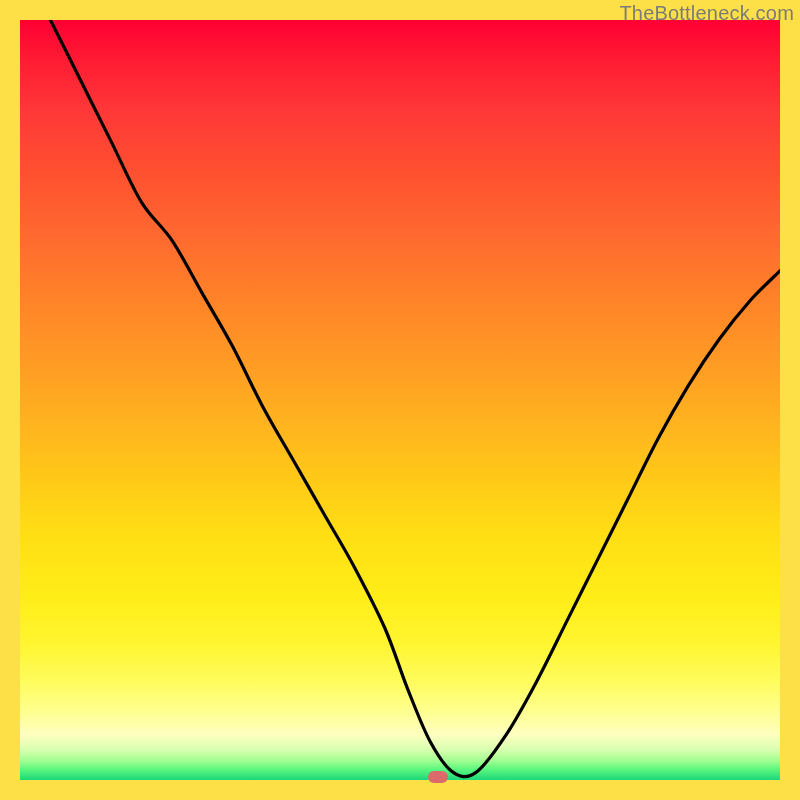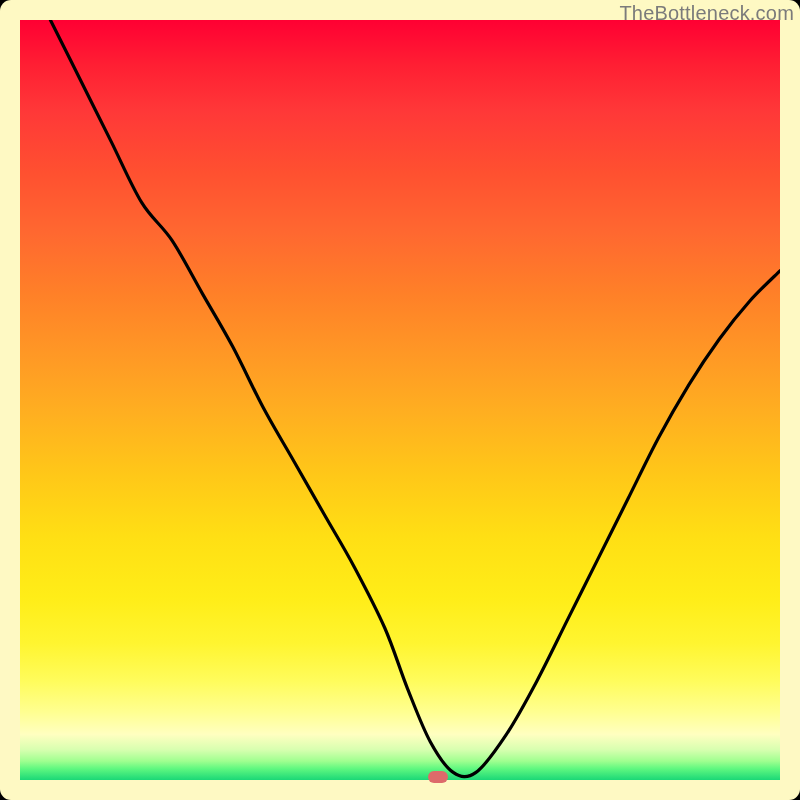--- a/index.html
+++ b/index.html
@@ -7,22 +7,21 @@
     padding: 0;
     background: #000;
     width: 800px;
     height: 800px;
     overflow: hidden;
   }
   .chart-container {
     position: relative;
     width: 800px;
     height: 800px;
-    background: #fef9c3;
-    border-radius: 11px;
+    background: #fde047;
   }
   .plot-area {
     position: absolute;
     left: 20px;
     top: 20px;
     width: 760px;
     height: 760px;
     background: linear-gradient(to bottom,
       #ff0033 0%,
       #ff1f33 6%,

